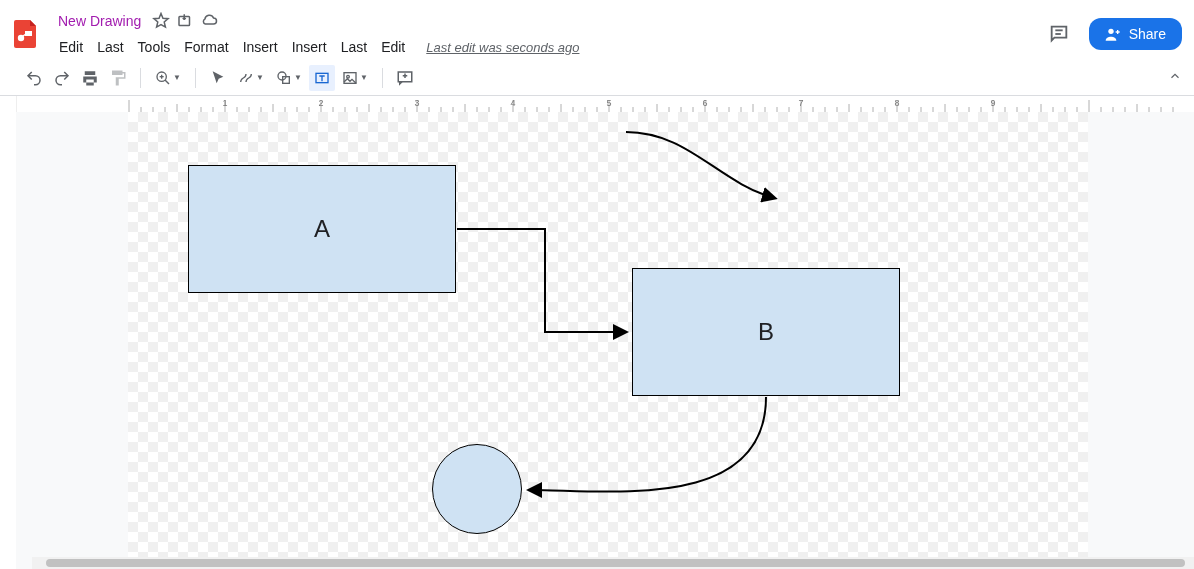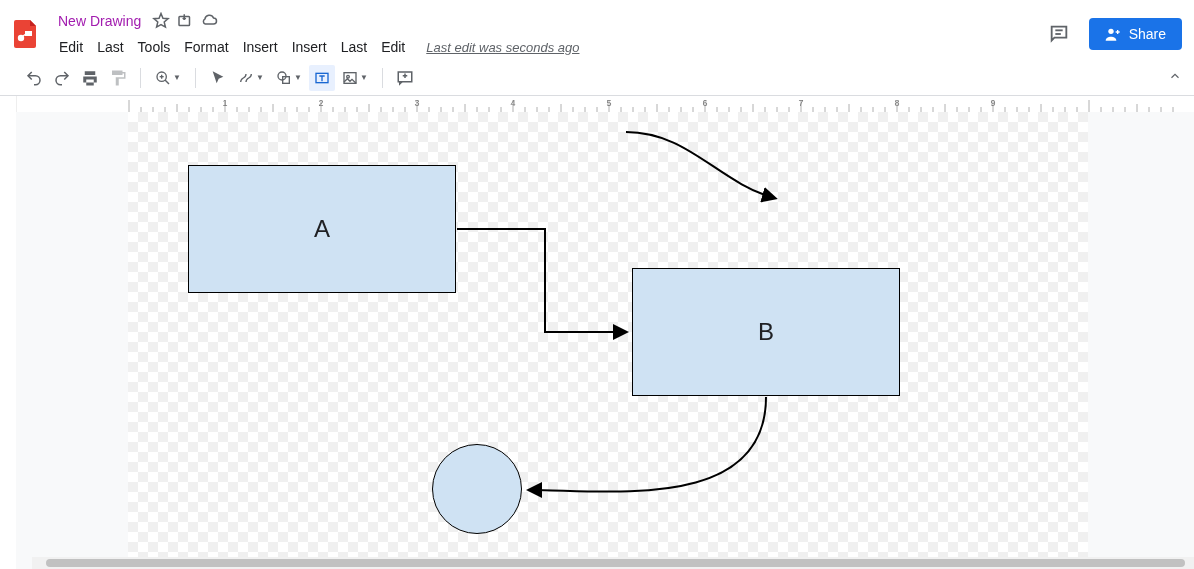--- a/index.html
+++ b/index.html
@@ -10,21 +10,21 @@
 .app-logo { width: 36px; height: 36px; margin-right: 8px; display: flex; align-items: center; justify-content: center; }
 .title-col { display: flex; flex-direction: column; }
 .title-row { display: flex; align-items: center; height: 24px; }
 .doc-title { font-size: 14px; color: #a21caf; padding: 2px 6px; }
 .title-icon { width: 20px; height: 20px; margin-left: 4px; color: #5f6368; display:flex; align-items:center; justify-content:center; cursor:pointer; }
 .menubar { display: flex; align-items: center; height: 24px; margin-top: 2px; }
 .menu-item { padding: 4px 7px; font-size: 14px; color: #202124; cursor: pointer; border-radius: 4px; }
 .last-edit { font-size: 13px; color: #5f6368; text-decoration: underline; margin-left: 14px; cursor:pointer;font-style:italic; }
 .titlebar-right { margin-left: auto; display: flex; align-items: center; gap: 12px; }
 .comment-btn { width: 36px; height: 36px; display:flex; align-items:center; justify-content:center; color:#5f6368; cursor:pointer; border-radius:4px; }
-.share-btn { background: #1a73e8; color: #fff; border: none; border-radius: 4px; padding: 8px 16px; font-size: 14px; font-weight: 500; display: flex; align-items: center; gap: 8px; cursor: pointer; }
+.share-btn { background: #1a73e8; color: #fff; border: none; border-radius: 12px; padding: 8px 16px; font-size: 14px; font-weight: 500; display: flex; align-items: center; gap: 8px; cursor: pointer; }
 
 
 .toolbar { display: flex; align-items: center; padding: 4px 20px; border-bottom: 1px solid #dadce0; height: 36px; position: relative; }
 .tool-btn { width: 26px; height: 26px; display: flex; align-items: center; justify-content: center; margin: 0 1px; cursor: pointer; color: #5f6368; border-radius:2px; }
 .tool-btn.wide { width: 36px; }
 .tool-btn.active { background: #e8f0fe; color: #1967d2; }
 .tool-sep { width: 1px; height: 20px; background: #dadce0; margin: 0 8px; }
 .dropdown-arrow { font-size: 8px; margin-left: 2px; color:#5f6368; }
 .toolbar-collapse { position: absolute; right: 12px; color:#5f6368; cursor:pointer; }
 

